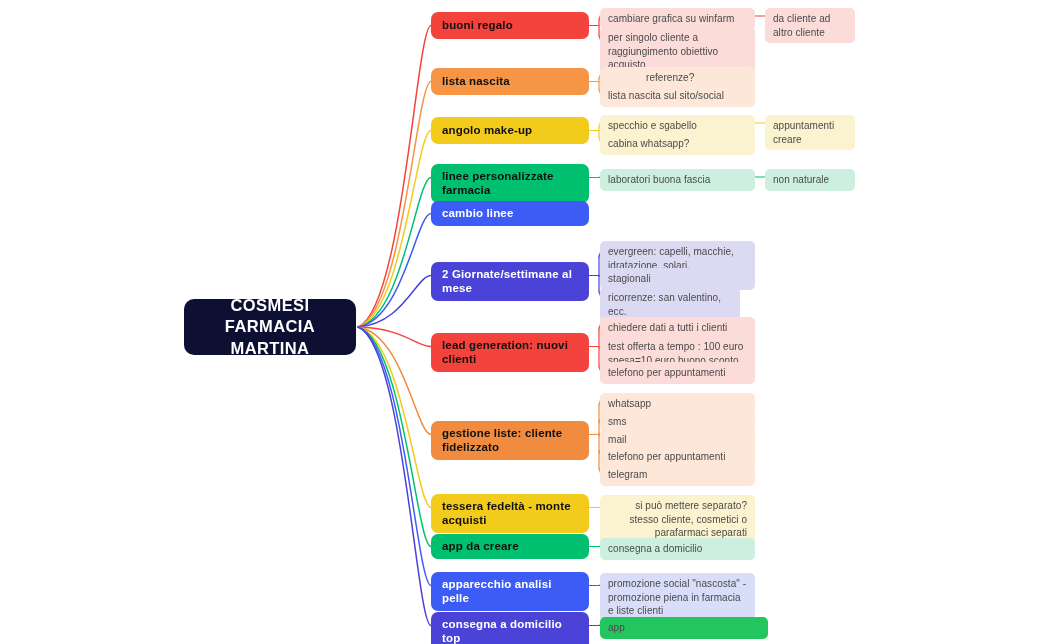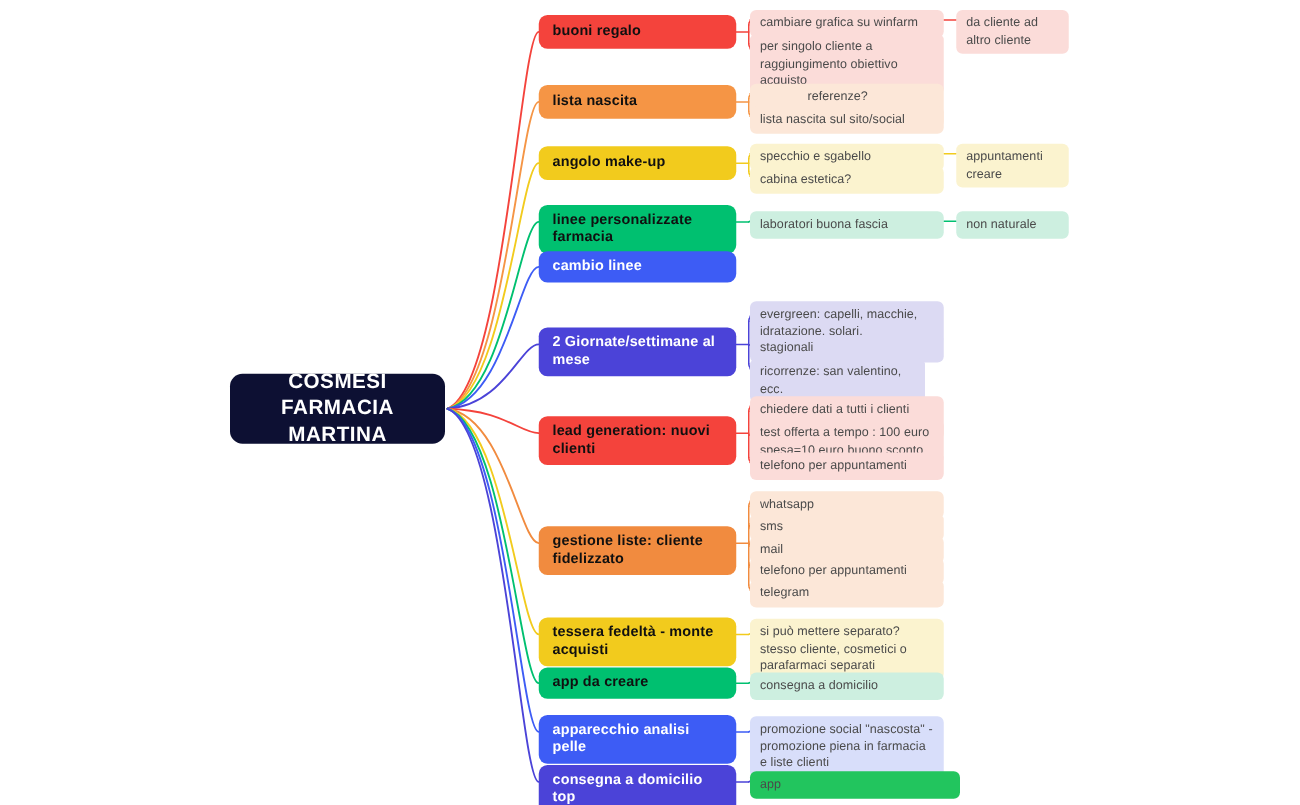--- a/index.html
+++ b/index.html
@@ -155,21 +155,21 @@
       <div class="node branch-node" style="left: 431px; top: 117px; width: 158px; min-height: 27px; background: rgb(242, 203, 29); color: rgb(16, 16, 16);">
         <span>angolo make-up</span>
       </div>
       <div class="node leaf-node" style="left: 600px; top: 115px; width: 155px; min-height: 16px; background: rgb(251, 243, 207); color: rgb(74, 74, 74);">
         <span>specchio e sgabello</span>
       </div>
       <div class="node leaf-node" style="left: 765px; top: 115px; width: 90px; min-height: 16px; background: rgb(251, 243, 207); color: rgb(74, 74, 74);">
         <span>appuntamenti creare</span>
       </div>
       <div class="node leaf-node" style="left: 600px; top: 133px; width: 155px; min-height: 16px; background: rgb(251, 243, 207); color: rgb(74, 74, 74);">
-        <span>cabina estetica?</span>
+        <span>cabina whatsapp?</span>
       </div>
       <div class="node branch-node" style="left: 431px; top: 164px; width: 158px; min-height: 27px; background: rgb(0, 192, 112); color: rgb(16, 16, 16);">
         <span>linee personalizzate farmacia</span>
       </div>
       <div class="node leaf-node" style="left: 600px; top: 169px; width: 155px; min-height: 16px; background: rgb(205, 239, 224); color: rgb(74, 74, 74);">
         <span>laboratori buona fascia</span>
       </div>
       <div class="node leaf-node" style="left: 765px; top: 169px; width: 90px; min-height: 16px; background: rgb(205, 239, 224); color: rgb(74, 74, 74);">
         <span>non naturale</span>
       </div>
@@ -214,21 +214,21 @@
       </div>
       <div class="node leaf-node" style="left: 600px; top: 446px; width: 155px; min-height: 16px; background: rgb(252, 231, 216); color: rgb(74, 74, 74);">
         <span>telefono per appuntamenti</span>
       </div>
       <div class="node leaf-node" style="left: 600px; top: 464px; width: 155px; min-height: 16px; background: rgb(252, 231, 216); color: rgb(74, 74, 74);">
         <span>telegram</span>
       </div>
       <div class="node branch-node" style="left: 431px; top: 494px; width: 158px; min-height: 27px; background: rgb(242, 203, 29); color: rgb(16, 16, 16);">
         <span>tessera fedeltà - monte acquisti</span>
       </div>
-      <div class="node leaf-node" style="left: 600px; top: 495px; width: 155px; min-height: 24px; background: rgb(251, 243, 207); color: rgb(74, 74, 74);">
+      <div class="node leaf-node" style="left: 600px; top: 495px; width: 155px; min-height: 24px; background: rgb(251, 243, 207); color: rgb(74, 74, 74); text-align: right;">
         <span>si può mettere separato? stesso cliente, cosmetici o parafarmaci separati</span>
       </div>
       <div class="node branch-node" style="left: 431px; top: 534px; width: 158px; min-height: 25px; background: rgb(0, 192, 112); color: rgb(16, 16, 16);">
         <span>app da creare</span>
       </div>
       <div class="node leaf-node" style="left: 600px; top: 538px; width: 155px; min-height: 16px; background: rgb(205, 239, 224); color: rgb(74, 74, 74);">
         <span>consegna a domicilio</span>
       </div>
       <div class="node branch-node" style="left: 431px; top: 572px; width: 158px; min-height: 27px; background: rgb(61, 92, 245); color: rgb(255, 255, 255);">
         <span>apparecchio analisi pelle</span>

